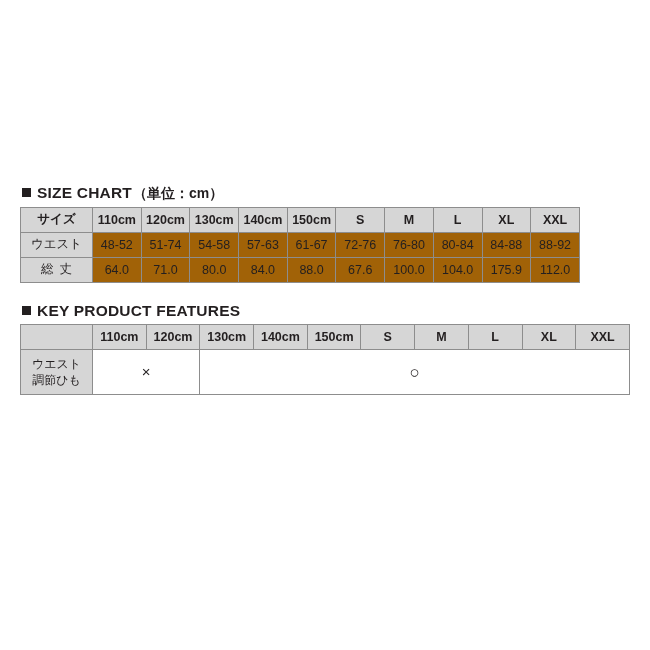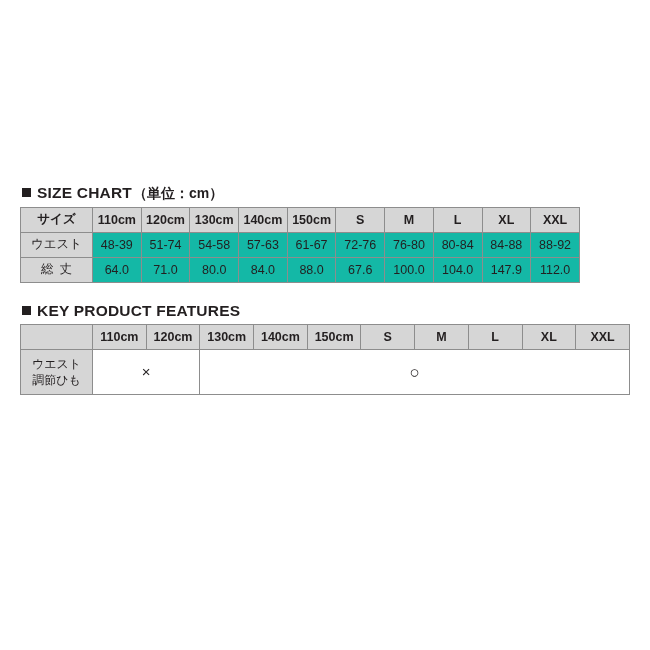--- a/index.html
+++ b/index.html
@@ -53,21 +53,21 @@
     line-height: 1;
     margin-left: 1px;
     white-space: nowrap;
   }
 
   
   table.grid {
     border-collapse: collapse;
     width: 560px;
     table-layout: fixed;
-    background: #14b8a6;
+    background: #a16207;
     padding-left: 48px;
   }
   table.grid th,
   table.grid td {
     border: 1px solid #8d8d8d;
     text-align: center;
     vertical-align: middle;
     font-size: 12.5px;
     font-weight: normal;
     padding: 0;
@@ -178,42 +178,42 @@
           <th class="hdr">S</th>
           <th class="hdr">M</th>
           <th class="hdr">L</th>
           <th class="hdr">XL</th>
           <th class="hdr">XXL</th>
         </tr>
       </thead>
       <tbody>
         <tr>
           <td class="rowlbl">ウエスト</td>
-          <td>48-39</td>
+          <td>48-52</td>
           <td>51-74</td>
           <td>54-58</td>
           <td>57-63</td>
           <td>61-67</td>
           <td>72-76</td>
           <td>76-80</td>
           <td>80-84</td>
           <td>84-88</td>
           <td>88-92</td>
         </tr>
         <tr>
           <td class="rowlbl spaced">総丈</td>
           <td>64.0</td>
           <td>71.0</td>
           <td>80.0</td>
           <td>84.0</td>
           <td>88.0</td>
           <td>67.6</td>
           <td>100.0</td>
           <td>104.0</td>
-          <td>147.9</td>
+          <td>175.9</td>
           <td>112.0</td>
         </tr>
       </tbody>
     </table>
 
     <div class="gap"></div>
 
     <div class="section-head">
       <span class="bullet"></span>
       <span class="section-title">KEY PRODUCT FEATURES</span>

